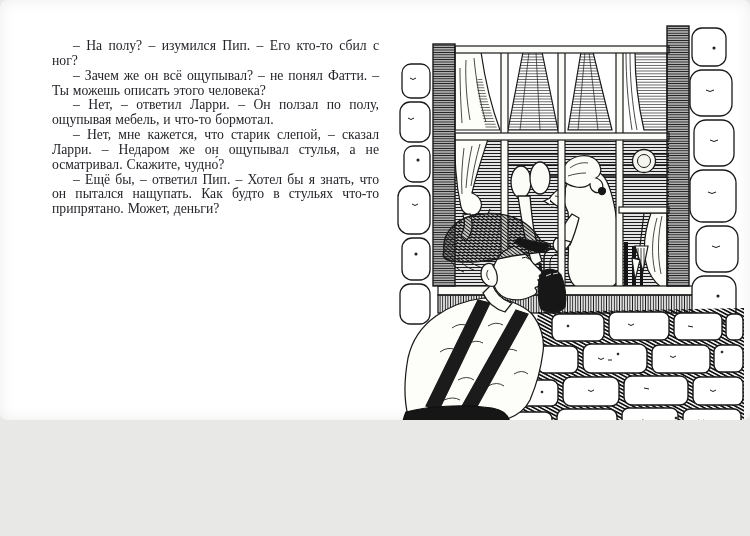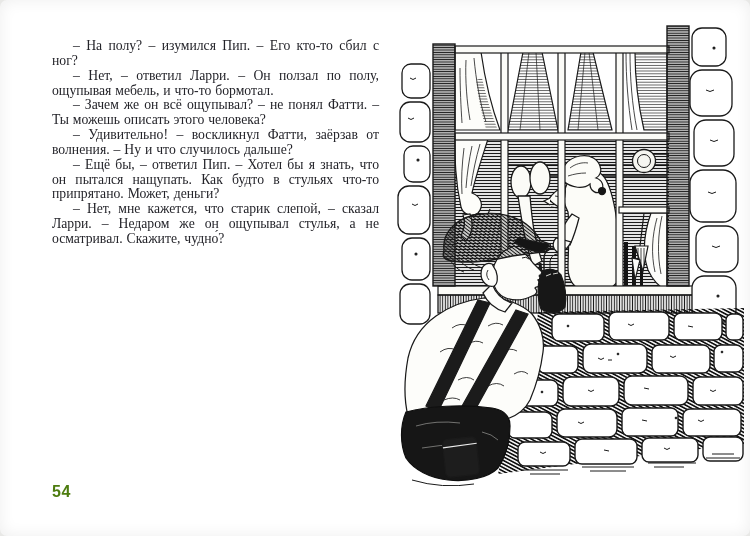--- a/index.html
+++ b/index.html
@@ -2,21 +2,21 @@
 <html><head>
 <meta charset="utf-8">
 <style>
   html,body{margin:0;padding:0;}
   body{
     width:750px;height:536px;
     background:#e8e8e6;
     font-family:"Liberation Serif", serif;
   }
   .spread{
-    position:relative;width:750px;height:536px;
+    position:relative;width:750px;height:420px;
     background:#ffffff;border-radius:7px;overflow:hidden;
     box-shadow:inset 0 0 16px rgba(0,0,0,.07);
   }
   .text-column{
     position:absolute;left:52px;top:39px;width:327px;
     color:#24242a;font-size:13.7px;line-height:14.85px;
     text-align:justify;
     -webkit-hyphens:manual;hyphens:manual;
   }
   .text-column p{margin:0;text-indent:21px;word-spacing:.5px;}
@@ -28,25 +28,24 @@
   .illustration{position:absolute;left:392px;top:8px;width:352px;height:478px;}
   svg{display:block;}
 </style>
 </head>
 <body>
 
 <div class="spread">
 
   <div class="text-column">
       <p>– На полу? – изумился Пип. – Его кто-то сбил с ног?</p>
+      <p>– Зачем же он всё ощупывал? – не понял Фатти. – Ты можешь описать этого человека?</p>
       <p>– Нет, – ответил Ларри. – Он ползал по полу, ощупывая мебель, и что-то бормотал.</p>
-      <p>– Зачем же он всё ощупывал? – не понял Фатти. – Ты можешь описать этого человека?</p>
-      <p>– Удивительно! – воскликнул Фатти, заёрзав от волнения. – Ну и что случилось дальше?</p>
+      <p>– Нет, мне кажется, что старик слепой, – сказал Ларри. – Недаром же он ощупывал сту­лья, а не осматривал. Скажите, чудно́?</p>
       <p>– Ещё бы, – ответил Пип. – Хотел бы я знать, что он пытался нащупать. Как будто в стульях что-то припрятано. Может, деньги?</p>
-      <p>– Нет, мне кажется, что старик слепой, – сказал Ларри. – Недаром же он ощупывал сту­лья, а не осматривал. Скажите, чудно́?</p>
     </div>
 
   <div class="page-number">54</div>
 
   <div class="illustration">
     <svg width="352" height="478" viewBox="0 0 352 478">
       <defs>
         <pattern id="hatchH" width="4" height="3" patternUnits="userSpaceOnUse">
           <path d="M0,1.5 H4" stroke="#1b1b1b" stroke-width="1.25"></path>
         </pattern>

